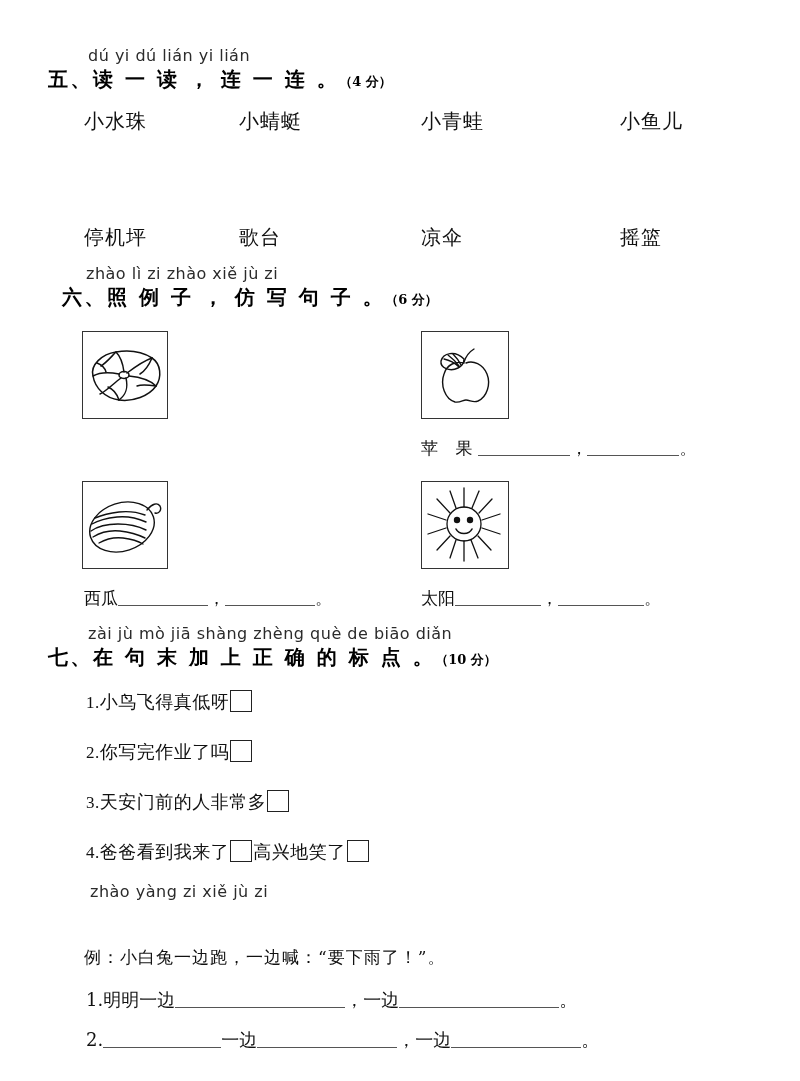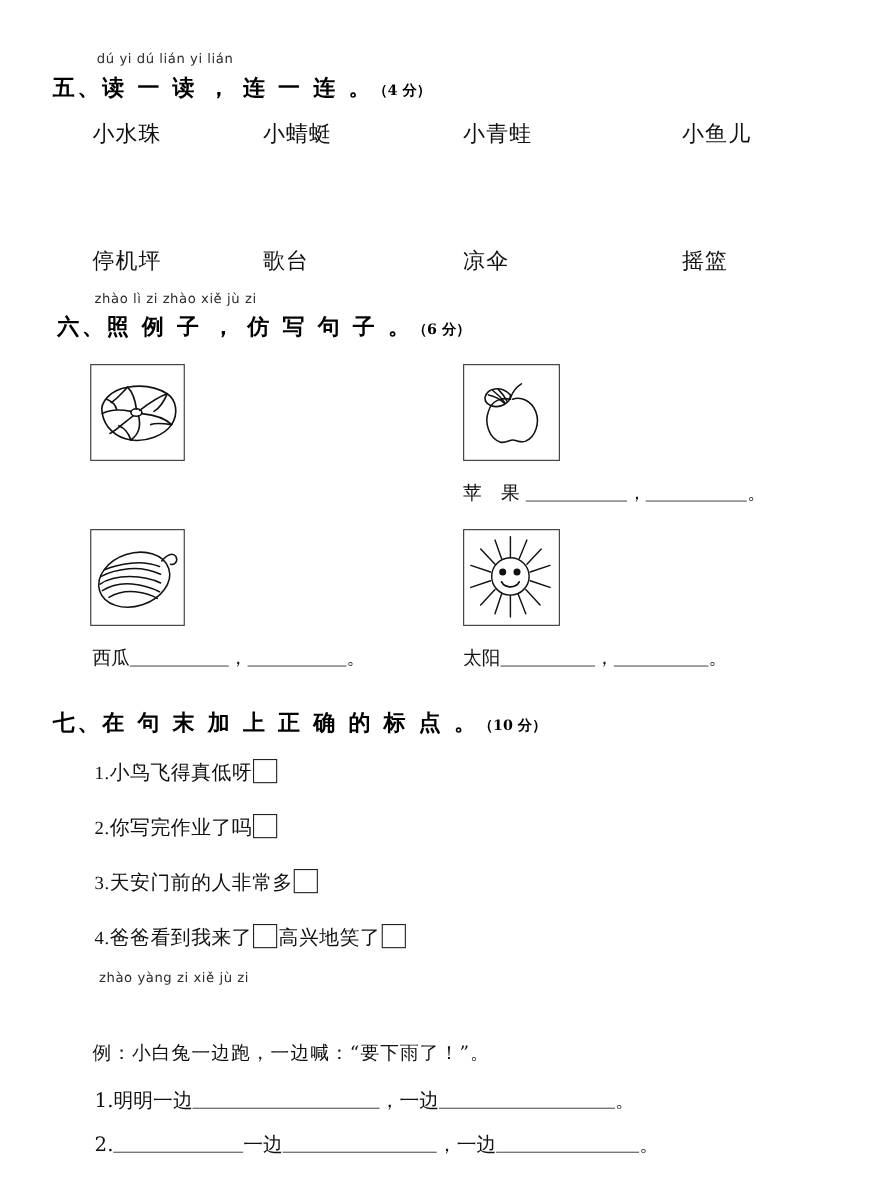--- a/index.html
+++ b/index.html
@@ -21,21 +21,21 @@
     inset: 0;
     width: 800px;
     height: 1081px;
   }
 
   
   .abs { position: absolute; white-space: nowrap; }
 
   .pinyin {
     font-family: "DejaVu Sans", "Liberation Sans", sans-serif;
-    font-size: 12px;
+    font-size: 16px;
     color: #2b2b2b;
     letter-spacing: 0.5px;
   }
 
   .sec-title {
     font-family: "DejaVu Serif", "Liberation Serif", serif;
     font-weight: bold;
     font-size: 20px;
     color: #000;
     letter-spacing: 2.5px;
@@ -138,21 +138,21 @@
   <div class="abs word" style="left:421px; top:108px;">小青蛙</div>
   <div class="abs word" style="left:620px; top:108px;">小鱼儿</div>
 
   <div class="abs word" style="left:84px; top:224px;">停机坪</div>
   <div class="abs word" style="left:239px; top:224px;">歌台</div>
   <div class="abs word" style="left:421px; top:224px;text-align:right;">凉伞</div>
   <div class="abs word" style="left:620px; top:224px;">摇篮</div>
 
   <div class="abs pinyin" style="left:86px; top:264px;">zhào  lì  zi    zhào xiě  jù   zi</div>
 
-  <div class="abs sec-title" style="left:52px; top:284px;">
+  <div class="abs sec-title" style="left:62px; top:284px;">
     <span>六、照 例 子 ， 仿 写 句 子 。</span><span class="score">（6 分）</span>
   </div>
 
   <div class="pic-frame" style="left:82px; top:331px; width:86px; height:88px;">
     <svg width="83" height="85" viewBox="0 0 83 85">
       <g fill="none" stroke="#111" stroke-width="1.5" stroke-linecap="round" stroke-linejoin="round">
         <path d="M10 44 C7 33, 19 22, 33 20 C45 18, 58 19, 69 26 C78 32, 79 45, 73 54 C66 64, 50 70, 36 68 C22 66, 12 56, 10 44 Z"></path>
         <ellipse cx="41" cy="43" rx="5" ry="3.4"></ellipse>
         <path d="M41 40 C40 32, 38 25, 33 20"></path>
         <path d="M44 41 C52 35, 60 29, 69 26"></path>
@@ -227,20 +227,21 @@
       </g>
       <circle cx="35" cy="38" r="3.2" fill="#111"></circle>
       <circle cx="48" cy="38" r="3.2" fill="#111"></circle>
     </svg>
   </div>
 
   <div class="abs body-text" style="left:421px; top:587px;">
     <span>太阳</span><span class="blank" style="width:86px;"></span><span>，</span><span class="blank" style="width:86px;"></span><span>。</span>
   </div>
 
+  <div class="abs pinyin" style="left:88px; top:624px;">zài  jù  mò  jiā  shàng zhèng què  de  biāo diǎn</div>
 
   <div class="abs sec-title" style="left:48px; top:644px;">
     <span>七、在 句 末 加 上  正  确 的 标  点 。</span><span class="score">（10 分）</span>
   </div>
 
   <div class="abs sent-row" style="left:86px; top:690px;">
     <span class="num">1.</span><span>小鸟飞得真低呀</span><span class="punct-box"></span>
   </div>
 
   <div class="abs sent-row" style="left:86px; top:740px;">

